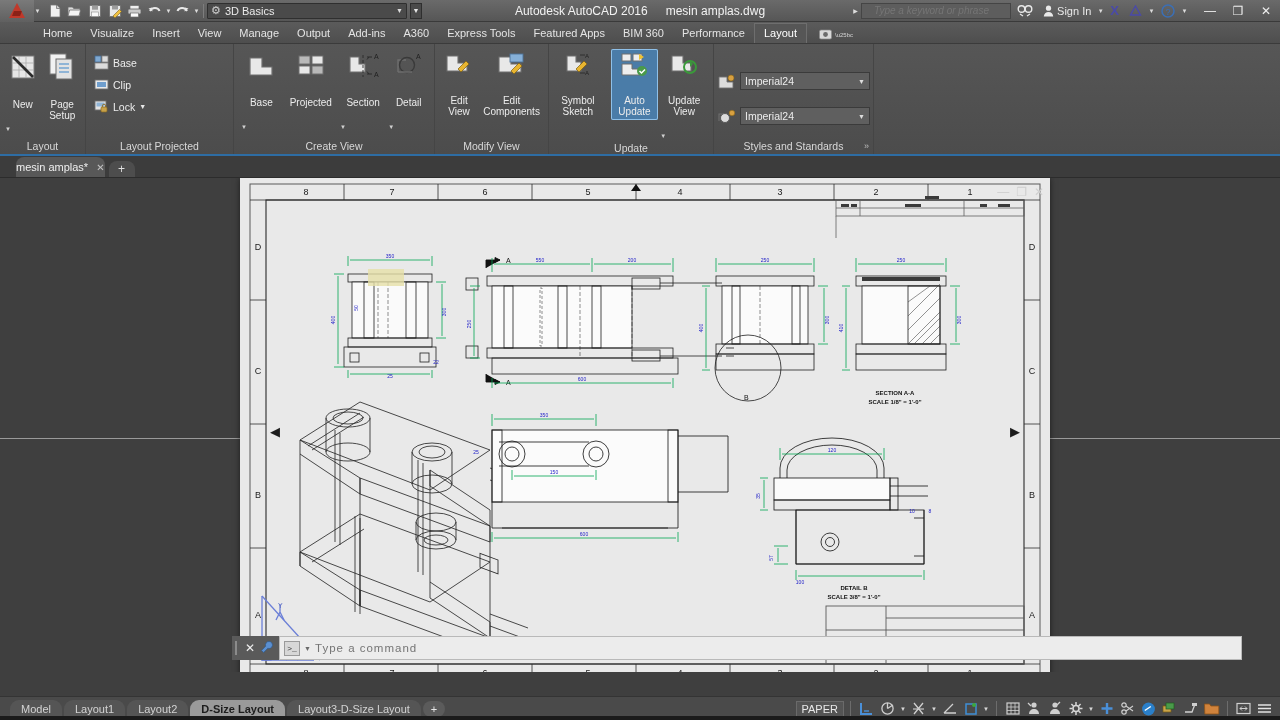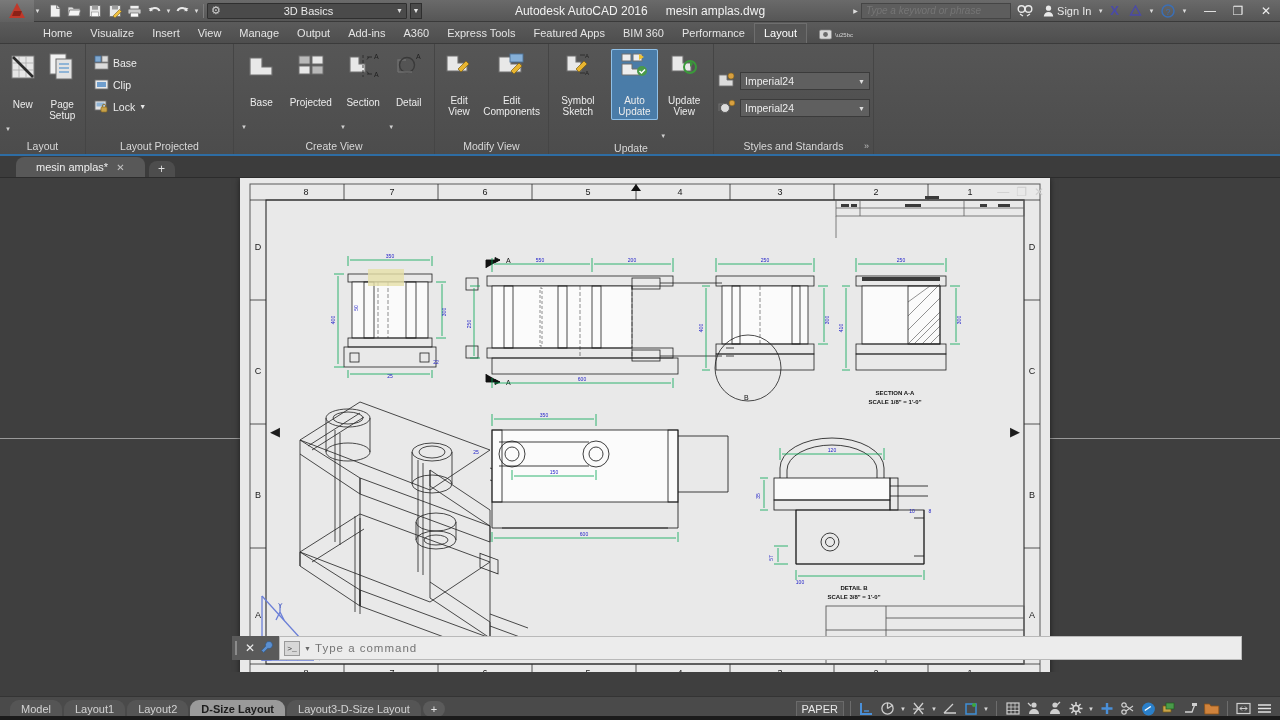--- a/index.html
+++ b/index.html
@@ -31,33 +31,33 @@
     width:19px;height:19px;display:flex;align-items:center;justify-content:center;
     cursor:default; border-radius:2px;
   }
   .qat-sep{width:1px;height:14px;background:#7d7d7d;margin:0 2px;}
   .mini-arrow{font-size:6px;color:#ddd;width:7px;text-align:center;}
   .wsbox{
     height:16px; width:200px; background:#4a4a4a; border:1px solid #2f2f2f; border-radius:1px;
     display:flex;align-items:center; padding:0 3px; font-size:11px; color:#eaeaea; gap:4px;
   }
   .wsbox .gear{font-size:11px;color:#cfcfcf;}
-  .wsbox .lbl{flex:1;text-align:center;}
+  .wsbox .lbl{flex:1;}
   .wsbox .carot{font-size:7px;color:#ddd;}
   .ws-extra{width:12px;height:16px;background:#4a4a4a;border:1px solid #2f2f2f;margin-left:2px;display:flex;align-items:center;justify-content:center;font-size:7px;}
   .title-center{
     position:absolute; left:0; right:0; top:0; height:22px; display:flex;
     align-items:center; justify-content:center; gap:18px; pointer-events:none;
   }
   .title-app{font-size:12px;color:#f2f2f2;}
   .title-doc{font-size:12px;color:#f2f2f2;}
   .title-right{margin-left:auto;display:flex;align-items:center;height:22px;padding-right:0;gap:2px;}
   .searchbox{
     width:150px;height:16px;background:#5d5d5d;border:1px solid #454545;display:flex;align-items:center;
-    padding:0 4px;
+    padding:0 12px;
   }
   .searchbox input{
     background:transparent;border:none;outline:none;width:100%;
     font-family:"Liberation Sans",sans-serif; font-style:italic; font-size:10px;color:#9a9a9a;
   }
   .tr-btn{height:20px;display:flex;align-items:center;gap:3px;padding:0 4px;font-size:11px;color:#e9e9e9;}
   .wincontrols{display:flex;height:22px;align-items:stretch;margin-left:6px;}
   .wc{width:28px;display:flex;align-items:center;justify-content:center;font-size:12px;color:#efefef;}
 
   
@@ -98,30 +98,30 @@
   }
   .smallrow .lbl{font-size:10.5px;color:#ececec;}
   .stack{display:flex;flex-direction:column;gap:1px;padding-top:3px;}
   .ico{display:flex;align-items:center;justify-content:center;}
   .combo{
     width:130px;height:18px;background:#5f5f5f;border:1px solid #3b3b3b;
     display:flex;align-items:center;padding:0 4px;font-size:10.5px;color:#ececec;
   }
   .combo .cv{flex:1;}
   .combo .ca{font-size:7px;color:#ddd;}
-  .styrow{display:flex;align-items:flex-start;gap:5px;margin-bottom:4px;}
+  .styrow{display:flex;align-items:flex-end;gap:5px;margin-bottom:4px;margin-top:8px;}
 
   
   .doctabs{
     flex:0 0 22px;height:22px;background:#3c3c3c;display:flex;align-items:flex-end;padding-left:16px;
     border-bottom:1px solid #2c2c2c;
   }
   .doctab{
     height:20px;background:#585858;border-radius:8px 8px 0 0;display:flex;align-items:center;
-    padding:0 20px;gap:8px;font-size:11px;color:#efefef;justify-content:flex-end;
+    padding:0 0;gap:8px;font-size:11px;color:#efefef;justify-content:flex-end;
   }
   .doctab .x{font-size:10px;color:#c3c3c3;}
   .doctab-add{
     height:16px;width:26px;margin-left:4px;background:#4d4d4d;border-radius:8px 8px 0 0;
     display:flex;align-items:center;justify-content:center;font-size:12px;color:#e0e0e0;
   }
 
   
   .canvas{flex:1;position:relative;background:#3f3f3f;overflow:hidden;}
   .paper{

